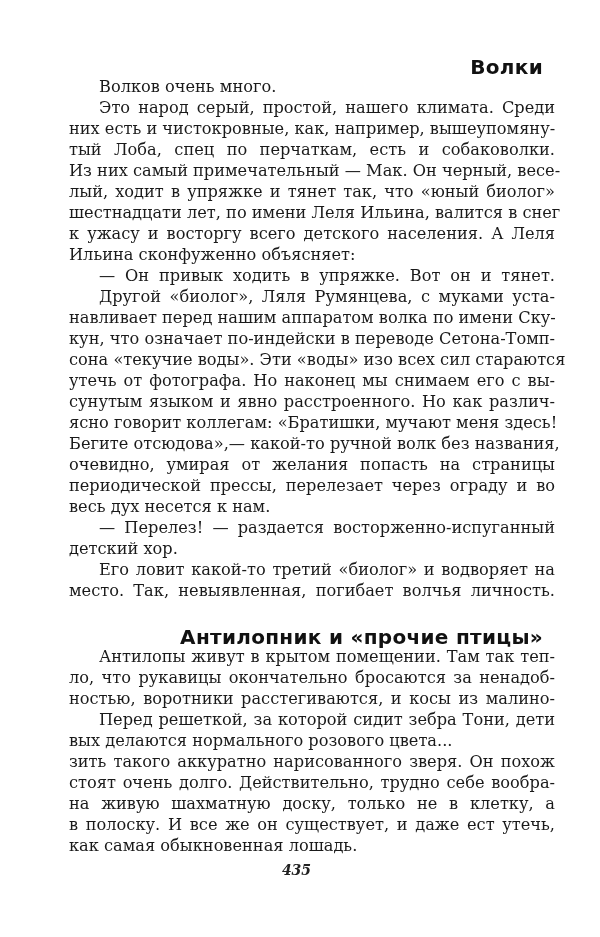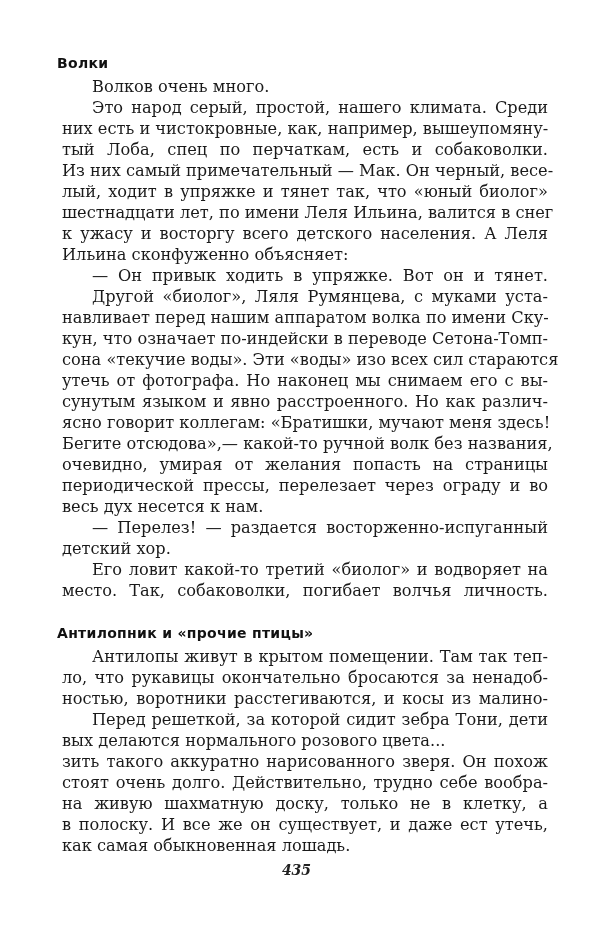--- a/index.html
+++ b/index.html
@@ -3,25 +3,25 @@
   <meta charset="utf-8">
   <style>
     html, body { margin: 0; padding: 0; background: #ffffff; }
     body { width: 600px; height: 937px; position: relative; overflow: hidden; }
     .page {
       position: absolute; left: 0; top: 0; width: 600px; height: 937px;
       background: #ffffff; color: #1a1a1a;
       font-family: "DejaVu Serif", "Liberation Serif", serif;
     }
     .heading {
-      position: absolute; left: 57px; width: 486px; text-align: left;
+      position: absolute; left: 57px; width: 486px; text-align: right;
       font-family: "DejaVu Sans", "Liberation Sans", sans-serif;
-      font-weight: bold; font-size: 14px; letter-spacing: 0.3px; color: #111;
+      font-weight: bold; font-size: 20px; letter-spacing: 0.3px; color: #111;
     }
-    .block { position: absolute; left: 62px; width: 486px; }
+    .block { position: absolute; left: 69px; width: 486px; }
     .line {
       display: block; height: 21px; line-height: 21px;
       font-size: 16.2px; white-space: nowrap;
       text-align: justify; text-align-last: justify;
       overflow: visible;
     }
     .line.indent { padding-left: 30px; }
     .line.last { text-align-last: left; }
     .pagenum {
       position: absolute; left: 0; width: 593px; text-align: center;
@@ -54,21 +54,21 @@
       <span class="line">утечь от фотографа. Но наконец мы снимаем его с вы-</span>
       <span class="line">сунутым языком и явно расстроенного. Но как различ-</span>
       <span class="line">ясно говорит коллегам: «Братишки, мучают меня здесь!</span>
       <span class="line">Бегите отсюдова»,— какой-то ручной волк без названия,</span>
       <span class="line">очевидно, умирая от желания попасть на страницы</span>
       <span class="line">периодической прессы, перелезает через ограду и во</span>
       <span class="line last">весь дух несется к нам.</span>
       <span class="line indent">— Перелез! — раздается восторженно-испуганный</span>
       <span class="line last">детский хор.</span>
       <span class="line indent">Его ловит какой-то третий «биолог» и водворяет на</span>
-      <span class="line">место. Так, собаковолки, погибает волчья личность.</span>
+      <span class="line">место. Так, невыявленная, погибает волчья личность.</span>
     </div>
 
   <div class="heading" style="top:625px;">Антилопник и «прочие птицы»</div>
 
   <div class="block" style="top:646px;" id="sec1">
       <span class="line indent">Антилопы живут в крытом помещении. Там так теп-</span>
       <span class="line">ло, что рукавицы окончательно бросаются за ненадоб-</span>
       <span class="line">ностью, воротники расстегиваются, и косы из малино-</span>
       <span class="line indent">Перед решеткой, за которой сидит зебра Тони, дети</span>
       <span class="line last">вых делаются нормального розового цвета...</span>

